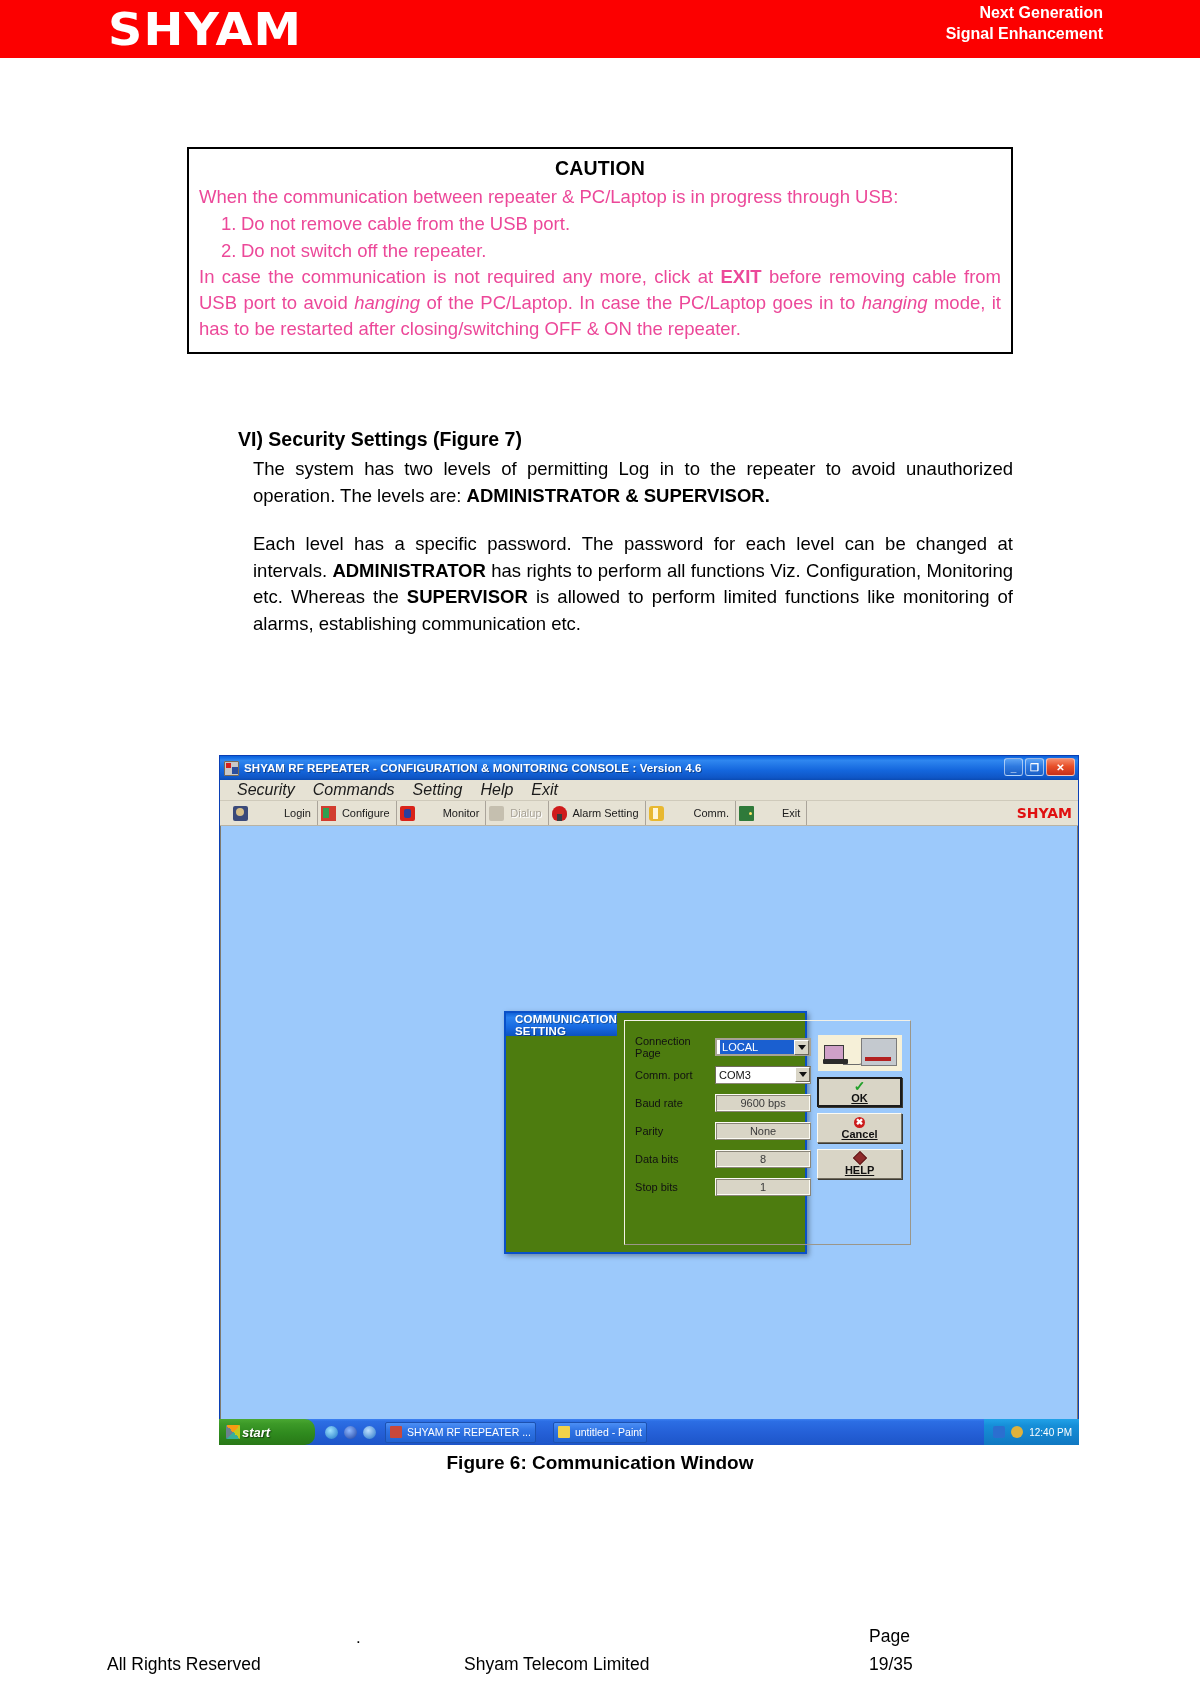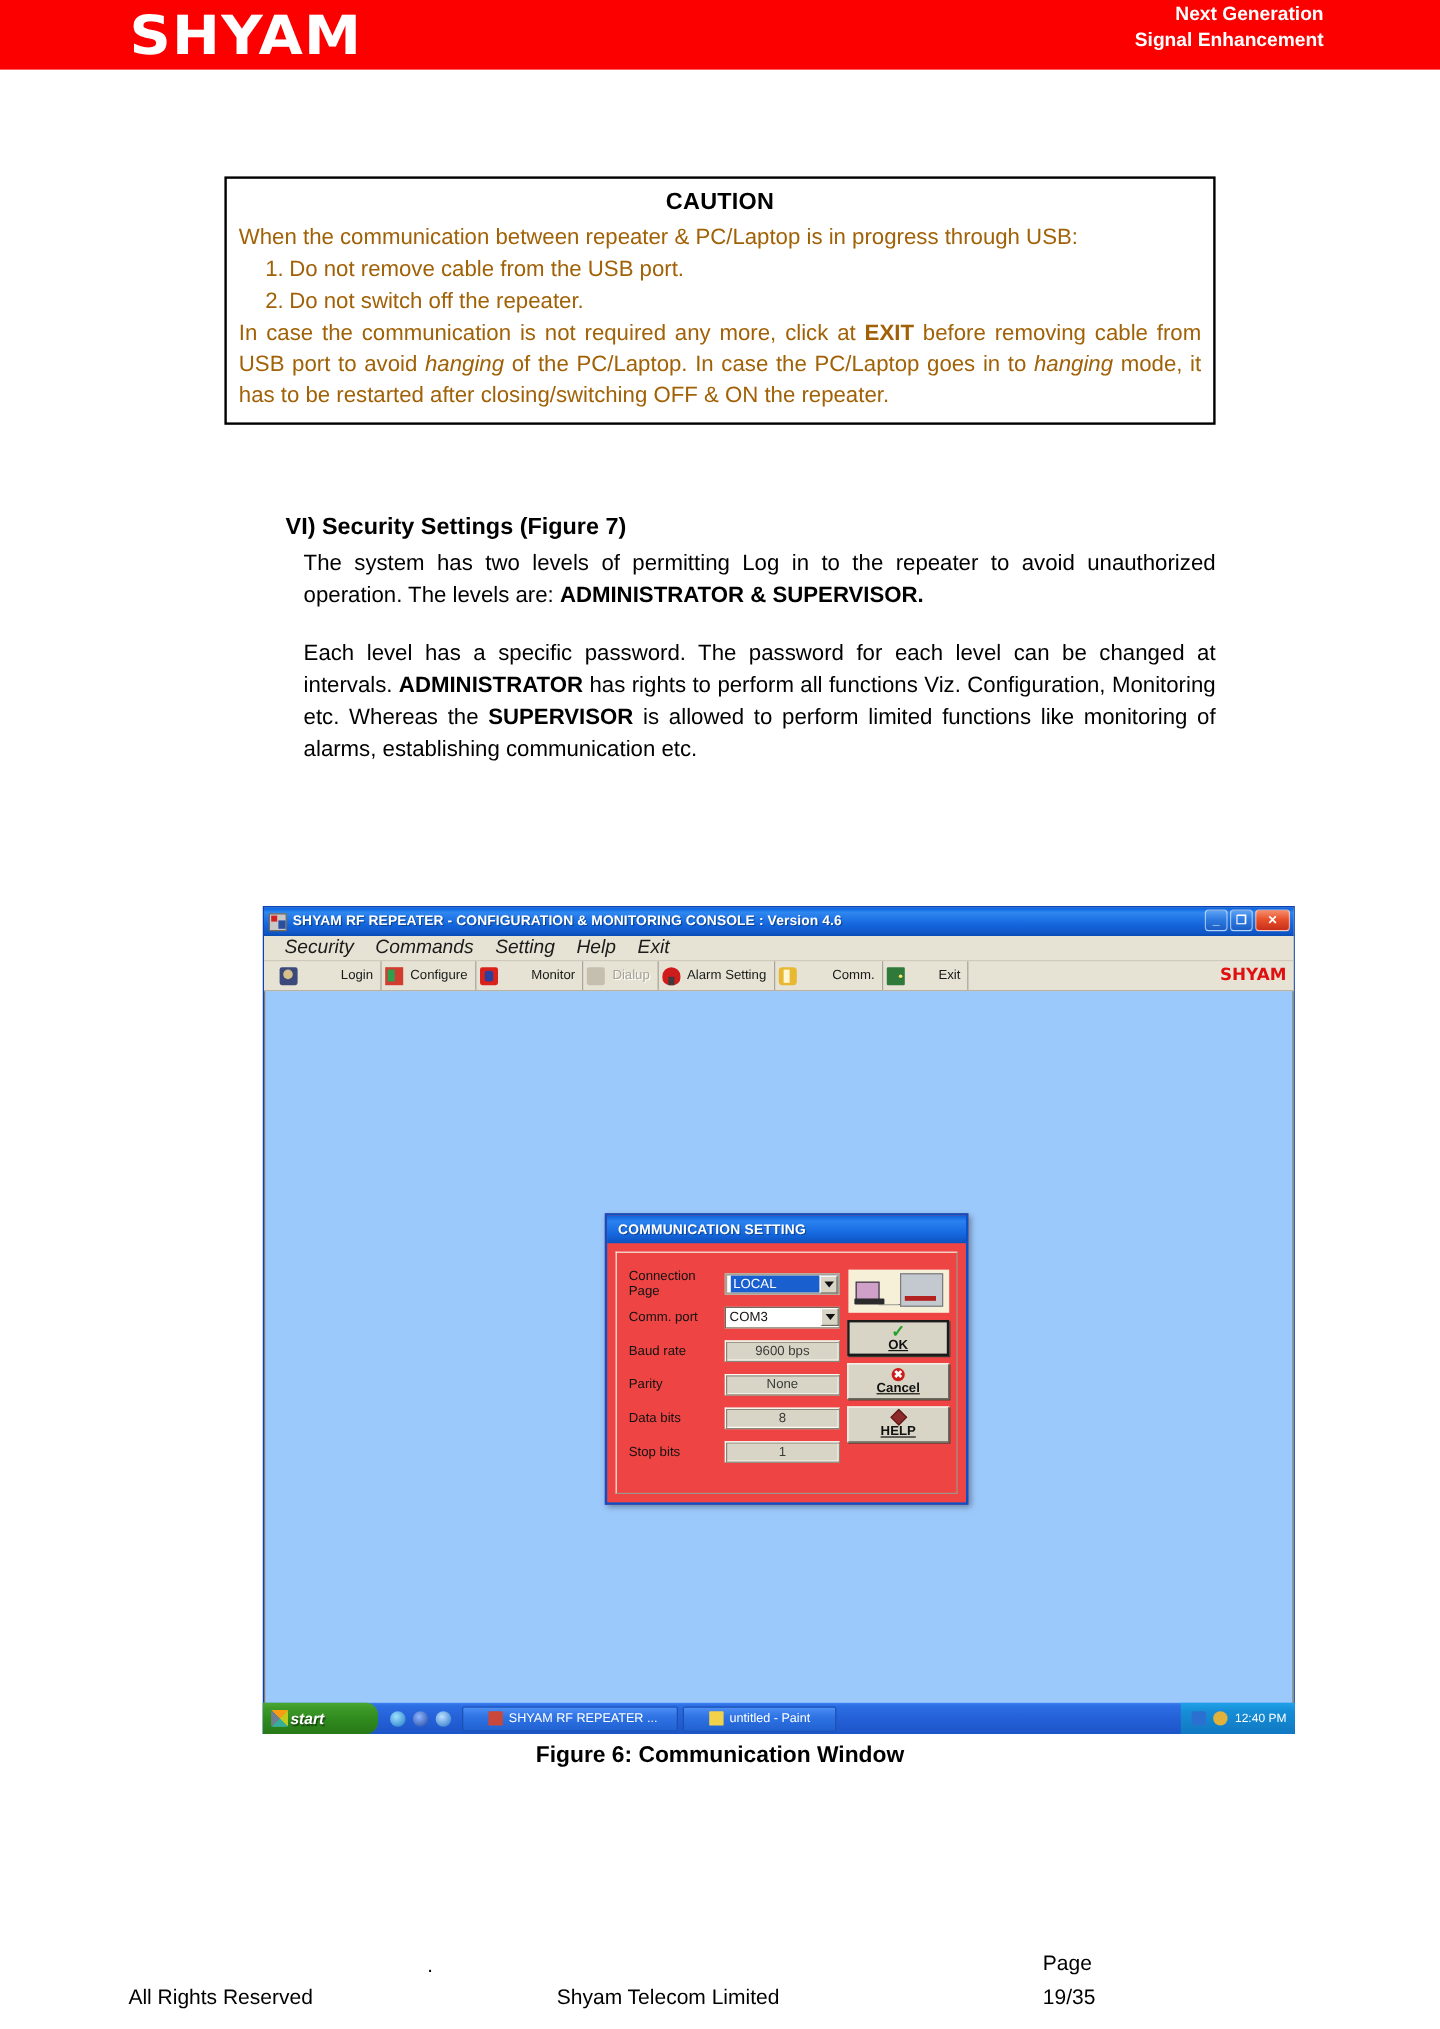--- a/index.html
+++ b/index.html
@@ -46,21 +46,21 @@
     position:absolute; left:187px; top:147px; width:826px;
     border:2px solid #000;
     padding:8px 10px 10px 10px;
     background:#fff;
   }
   .caution-title {
     text-align:center; font-weight:bold; font-size:19.5px;
     color:#000; margin-bottom:4px; letter-spacing:.2px;
   }
   .cbody {
-    font-size:18.5px; color:#a16207; line-height:26px;
+    font-size:18.5px; color:#ec4899; line-height:26px;
     text-align:justify; text-justify:inter-word;
   }
   .cbody p { margin:0; }
   .clist { margin:0; padding:0; list-style:none; }
   .clist li {
     font-size:18.5px; line-height:27px; padding-left:42px; position:relative;
   }
   .clist li .num { position:absolute; left:22px; }
   .cbody b { font-weight:bold; }
   .cbody i { font-style:italic; }
@@ -220,21 +220,21 @@
     background:linear-gradient(to top right,#00a0e3 0 50%,#ffd200 50% 100%);
     opacity:.55;
   }
   .qlaunch { display:flex; align-items:center; gap:6px; padding:0 9px 0 10px; }
   .q { width:13px; height:13px; border-radius:50%; }
   .q.ie { background:radial-gradient(circle at 40% 35%,#9fe2ff,#1b74c6); }
   .q.ol { background:radial-gradient(circle at 40% 35%,#8fb8ff,#1c3f9e); }
   .q.md { background:radial-gradient(circle at 40% 35%,#bfe0ff,#2172c6); }
   .tbtask {
     height:21px; display:flex; align-items:center; gap:5px;
-    padding:0 21px; margin-right:4px; border-radius:2px;
+    padding:0 4px; margin-right:17px; border-radius:2px;
     font-size:10.5px; color:#fff;
     background:linear-gradient(to bottom,#4c8ff5,#2f73e4 40%,#2162d2);
     border:1px solid #1c51b0;
     max-width:180px; white-space:nowrap; overflow:hidden;
   }
   .tbtask .ic { width:12px; height:12px; flex:0 0 12px; border-radius:1px; }
   .tbtask .ic.app { background:#c9483a; }
   .tbtask .ic.paint { background:#f2d24a; }
   .tray {
     margin-left:auto; height:26px; display:flex; align-items:center; gap:6px;
@@ -242,24 +242,24 @@
     background:linear-gradient(to bottom,#21a2e8 0%,#168fd8 25%,#1178c2 100%);
     color:#fff; font-size:10px;
   }
   .tray .ti { width:12px; height:12px; border-radius:2px; }
   .tray .ti.a { background:#2b6fd0; }
   .tray .ti.b { background:#e0b23c; border-radius:50%; }
 
   
   .dlg {
     position:absolute; left:283px; top:185px; width:303px; height:243px;
-    background:#ef4444;
+    background:#4d7c0f;
     border:2px solid #0a50c8;
     box-shadow:2px 2px 5px rgba(0,0,0,.35);
-    display:flex; flex-direction:column;
+    display:flex; flex-direction:row;
   }
   .dlg-title {
     height:23px; flex:0 0 23px;
     background:linear-gradient(to bottom,#0f62d8 0%,#2a81ef 20%,#1668df 65%,#0c52c0 100%);
     color:#fff; font-size:11.5px; font-weight:bold;
     display:flex; align-items:center; padding-left:9px;
     letter-spacing:.2px;
     text-shadow:1px 1px 0 rgba(0,0,0,.3);
   }
   .dlg-body { flex:1 1 auto; padding:7px; }

